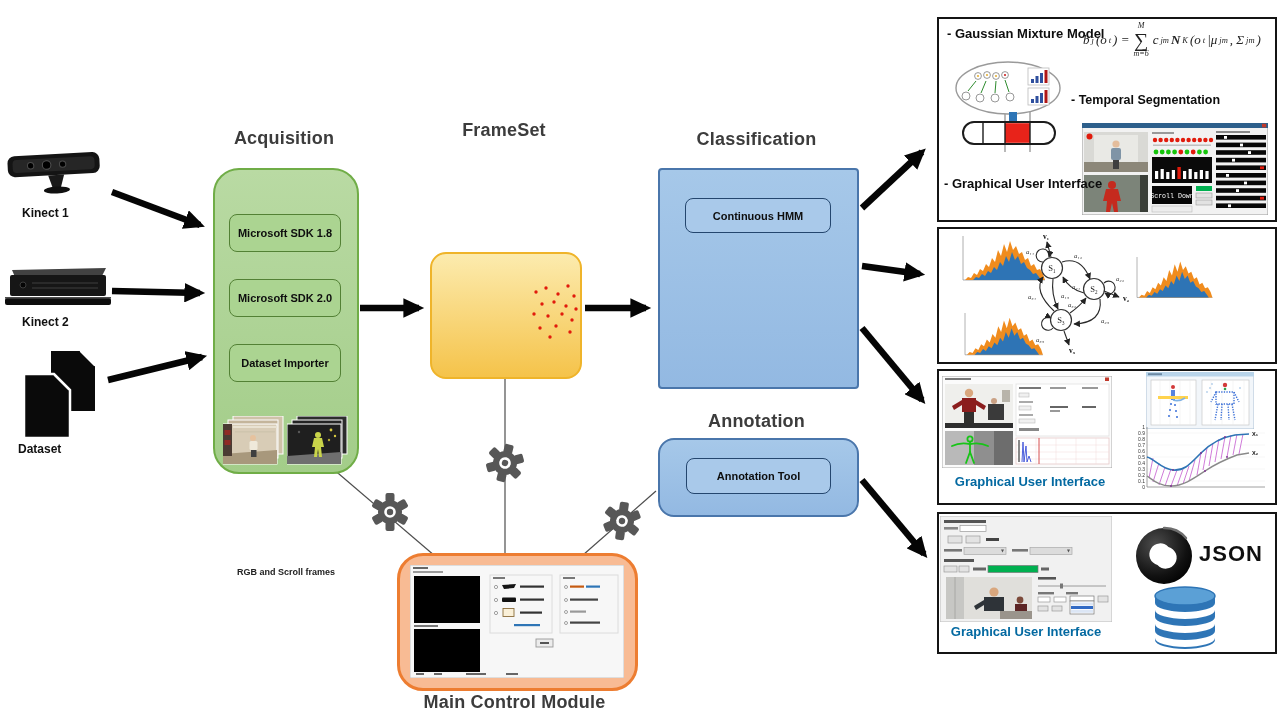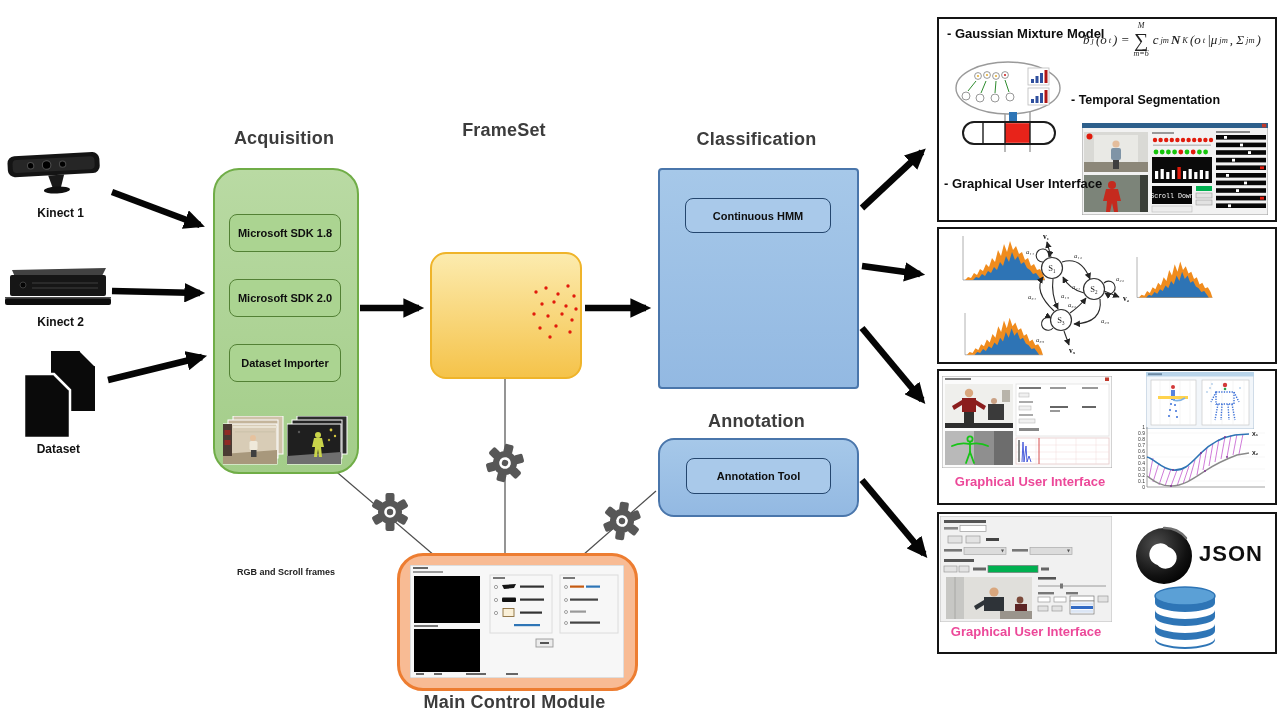--- a/index.html
+++ b/index.html
@@ -7,21 +7,21 @@
           font-family:"Liberation Sans",sans-serif;overflow:hidden;}
   .abs{position:absolute;}
   svg{display:block;}
   
   #overlay{position:absolute;left:0;top:0;z-index:1;}
   .z2{z-index:2;}
   
   .sec-title{position:absolute;z-index:2;font-size:18px;color:#3c3c3c;text-align:center;
              font-weight:700;letter-spacing:.2px;}
   
-  .src-label{position:absolute;z-index:2;font-size:12px;font-weight:bold;color:#111;text-align:right;}
+  .src-label{position:absolute;z-index:2;font-size:12px;font-weight:bold;color:#111;text-align:left;}
   
   .box-green{position:absolute;z-index:2;left:213px;top:168px;width:142px;height:302px;
              border:2px solid #70ad47;border-radius:26px;
              background:linear-gradient(#b9daa3,#a3cd89);}
   .btn-green{position:absolute;left:14px;width:110px;height:36px;border:1.4px solid #538135;
              border-radius:8px;background:#abd491;display:flex;align-items:center;justify-content:center;
              font-size:11px;font-weight:bold;color:#0e0e0e;text-align:left;}
   .green-caption{position:absolute;left:0;top:397px;width:142px;text-align:center;
                  font-size:9px;font-weight:600;color:#222;}
   
@@ -41,21 +41,21 @@
   
   .panel{position:absolute;z-index:2;background:#fff;border:2px solid #141414;}
   .panel-label{position:absolute;font-weight:bold;color:#0d0d0d;white-space:nowrap;}
   
   .formula{position:absolute;left:1083px;top:22px;z-index:3;display:flex;align-items:center;gap:2px;
            font-family:"Liberation Serif",serif;font-style:italic;font-size:13px;color:#222;}
   .formula sub,.formula sup{font-size:8.5px;}
   .sig{display:inline-flex;flex-direction:column;align-items:center;line-height:1;margin:0 2px;}
   .sig .s{font-size:20px;font-style:normal;}
   .sig .tb{font-size:8px;}
-  .gui-caption{position:absolute;font-size:13px;font-weight:bold;color:#ec4899;text-align:center;}
+  .gui-caption{position:absolute;font-size:13px;font-weight:bold;color:#0369a1;text-align:center;}
   .json-word{position:absolute;left:1199px;top:541px;z-index:3;font-size:22px;font-weight:bold;
              color:#101010;letter-spacing:1px;}
 </style>
 </head>
 <body>
 
 <div class="canvas">
 
   <svg id="overlay" width="1280" height="720" viewBox="0 0 1280 720">
     <defs>

